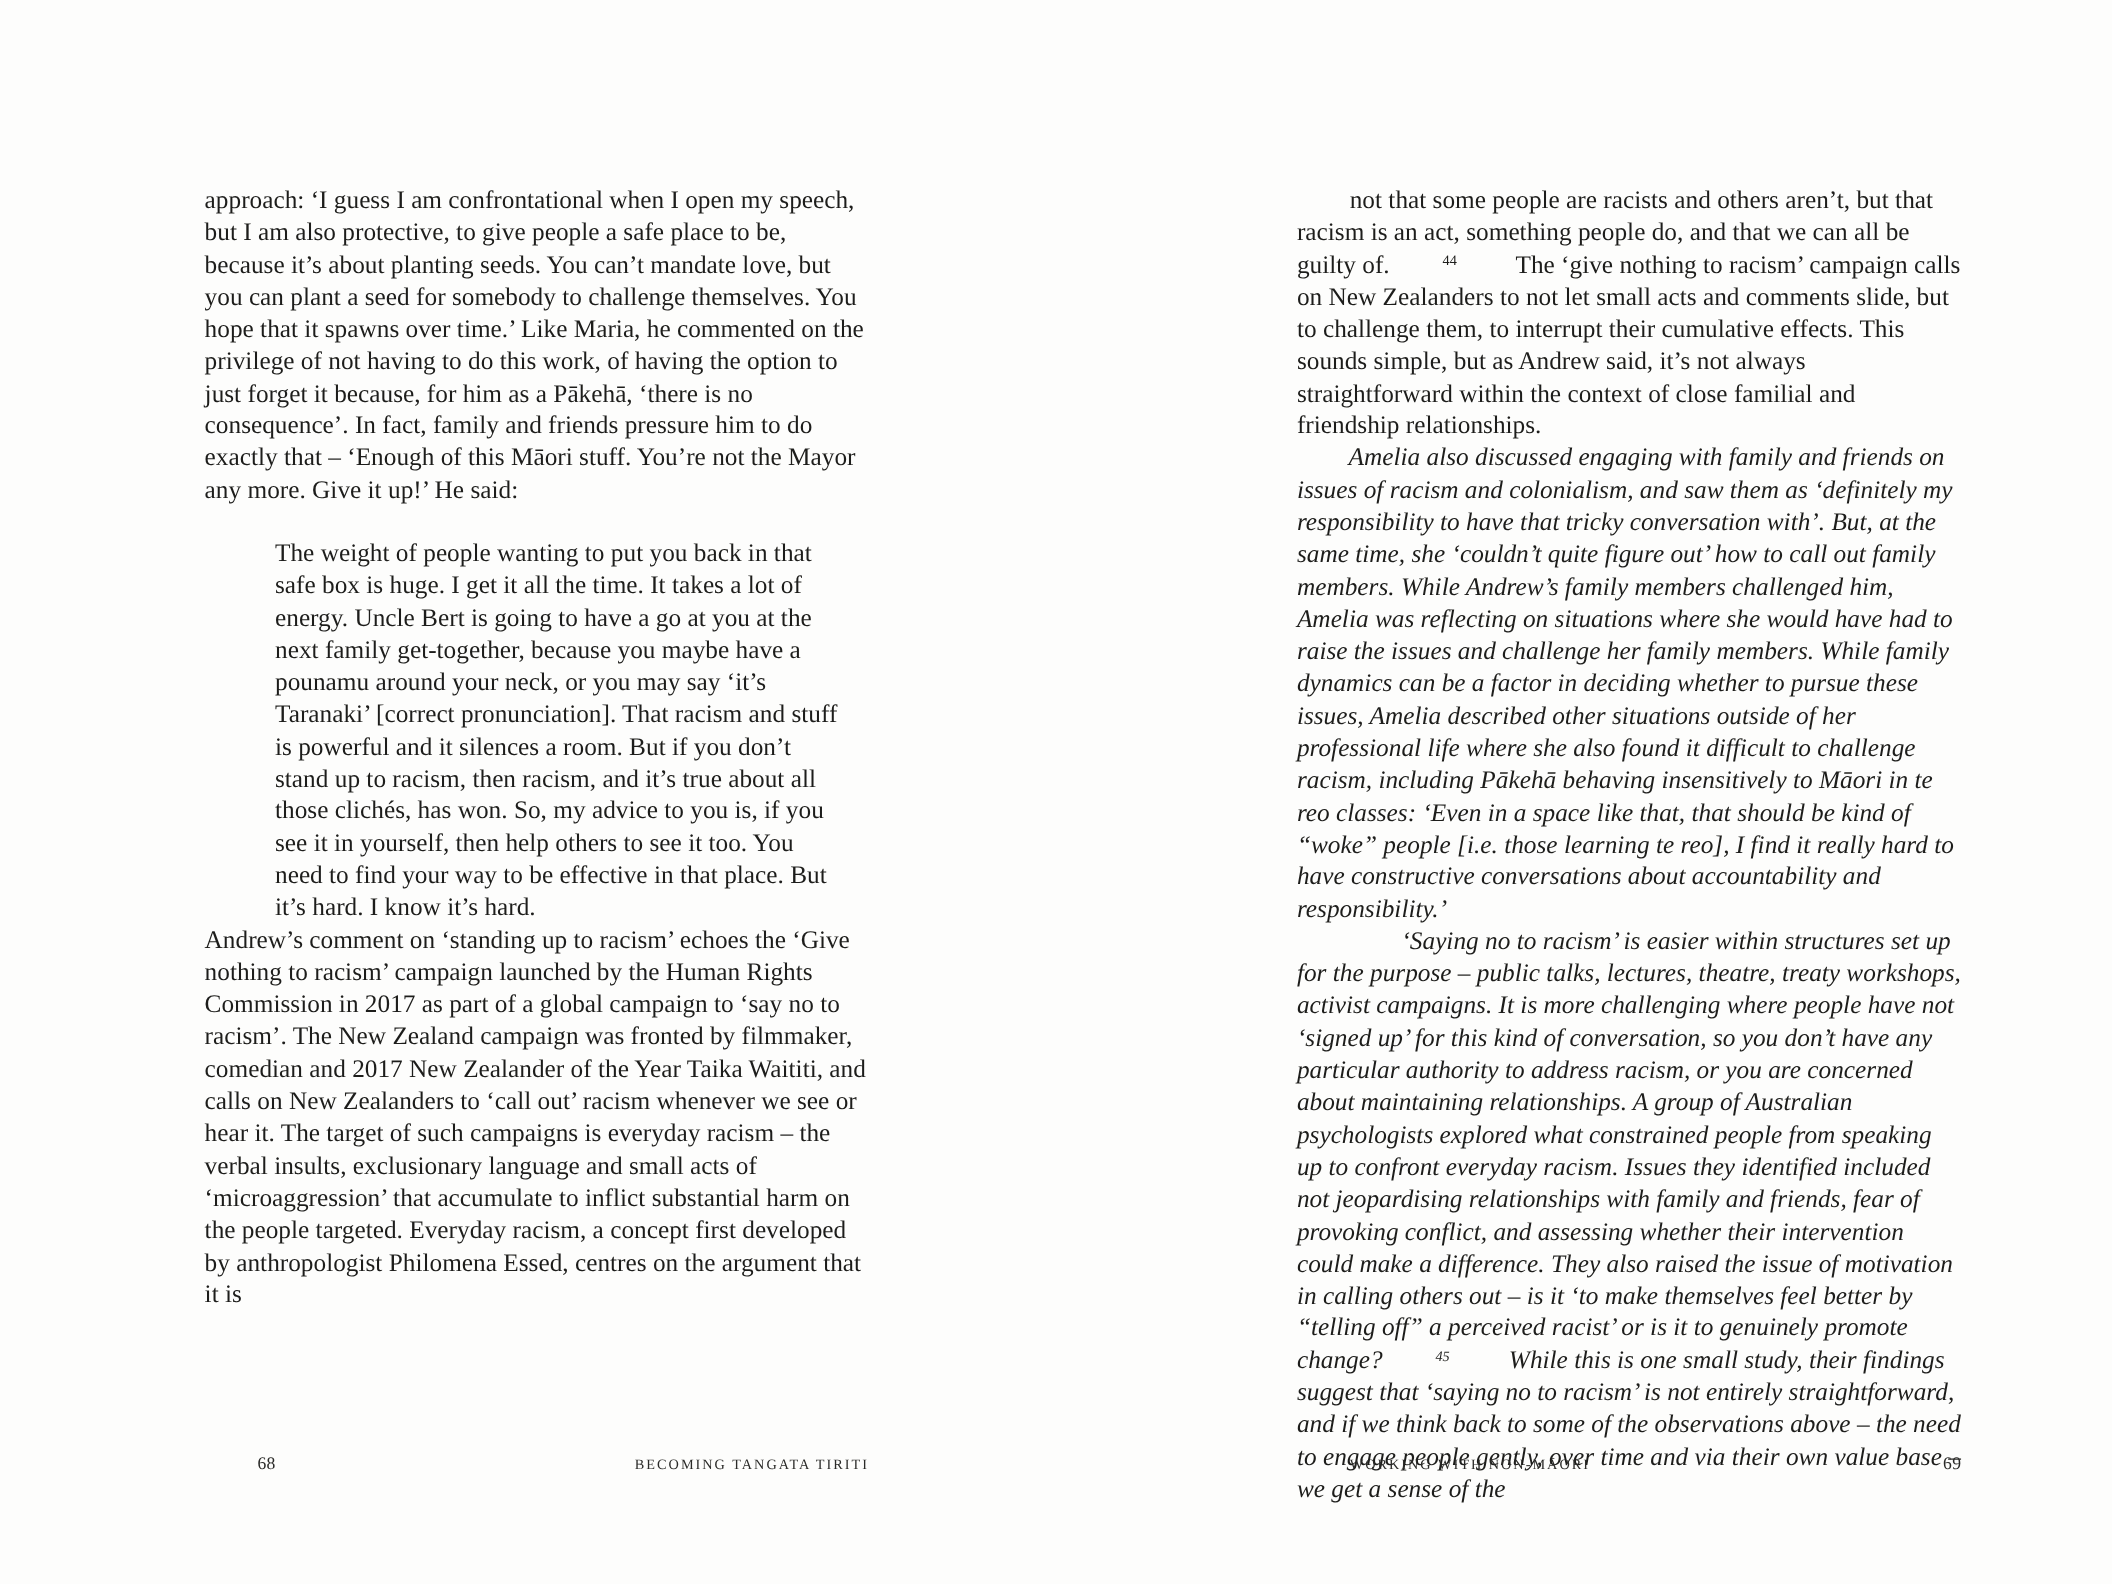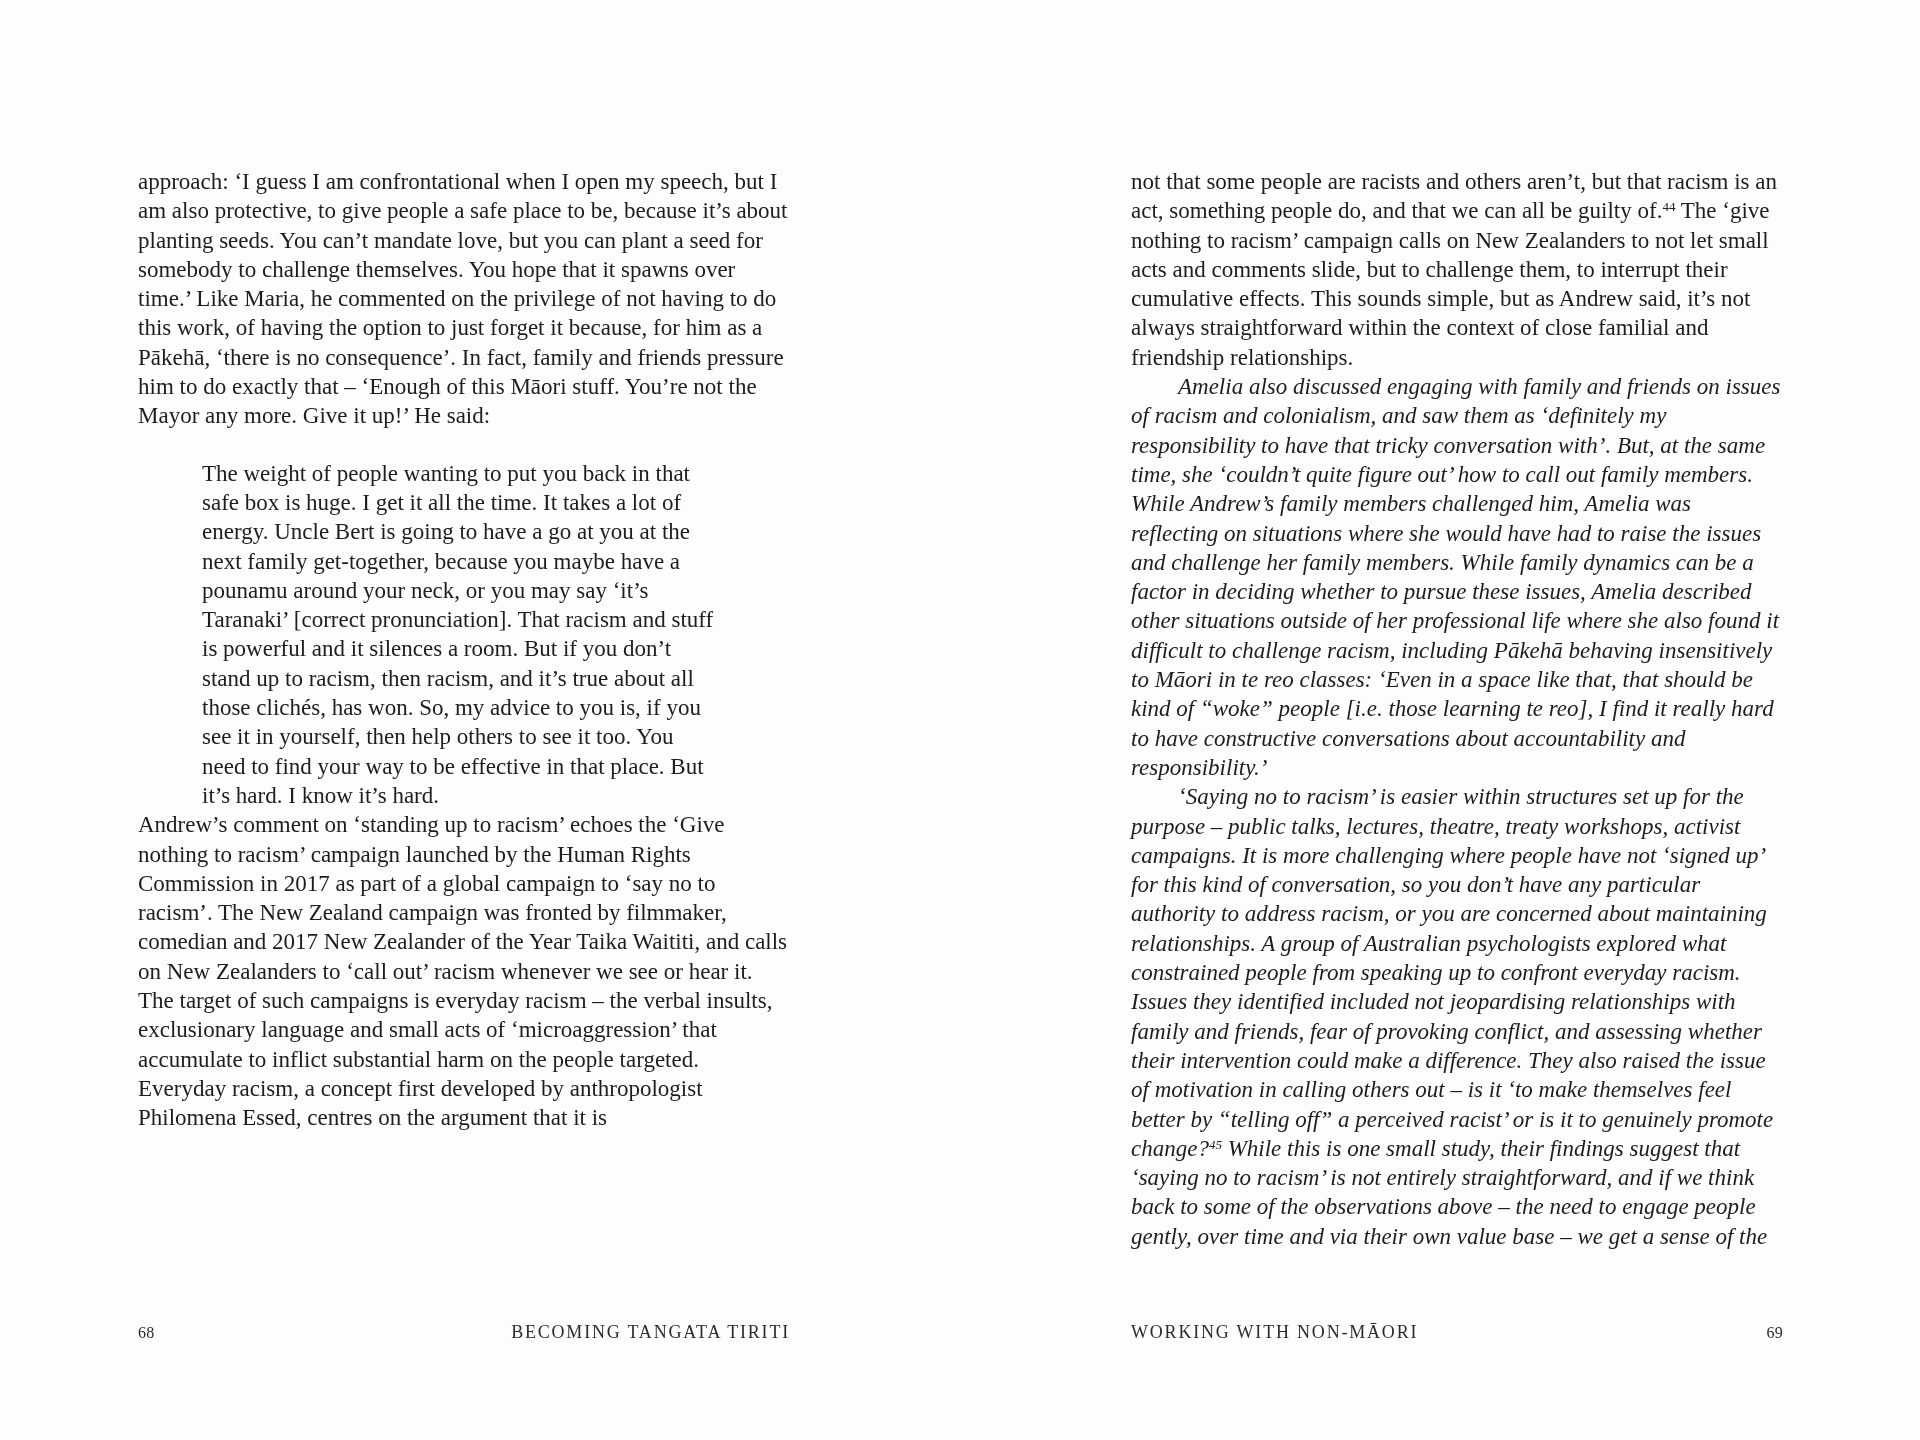--- a/index.html
+++ b/index.html
@@ -1,19 +1,19 @@
 <!DOCTYPE html>
 <html style="--paper: #fdfdfc; --ink: #1d1d1b;"><head>
 <meta charset="utf-8">
 <style>
   :root {
     --paper: #fdfdfc;
     --ink: #1d1d1b;
   }
-  * { box-sizing: border-box; }
+  * { box-sizing: border-box; padding-left: 48px; }
   html, body { margin: 0; padding: 0; }
   body {
     background: var(--paper);
     font-family: "Liberation Serif", serif;
   }
   .spread {
     position: relative;
     width: 1920px;
     height: 1440px;
     background: var(--paper);
@@ -60,21 +60,21 @@
     width: 652px;
     display: flex;
     justify-content: space-between;
     align-items: baseline;
     color: #2b2b29;
   }
   .page-left  .page-footer { left: 138px; }
   .page-right .page-footer { left: 1131px; }
   .running-head {
     font-family: "Liberation Serif", serif;
-    font-size: 18px;
+    font-size: 13px;
     letter-spacing: 1.8px;
     white-space: nowrap;
   }
   .folio {
     font-family: "Liberation Serif", serif;
     font-size: 16px;
     letter-spacing: 0.3px;
   }
 </style>
 </head>

